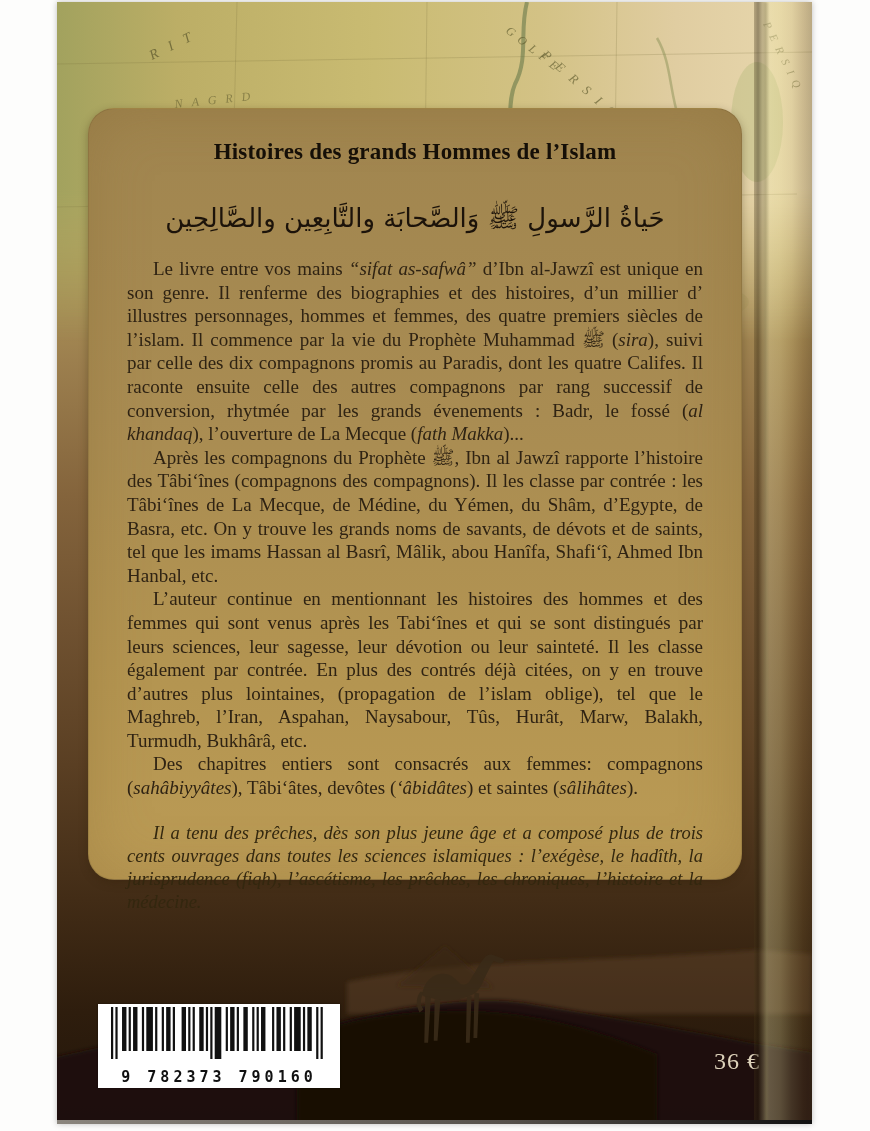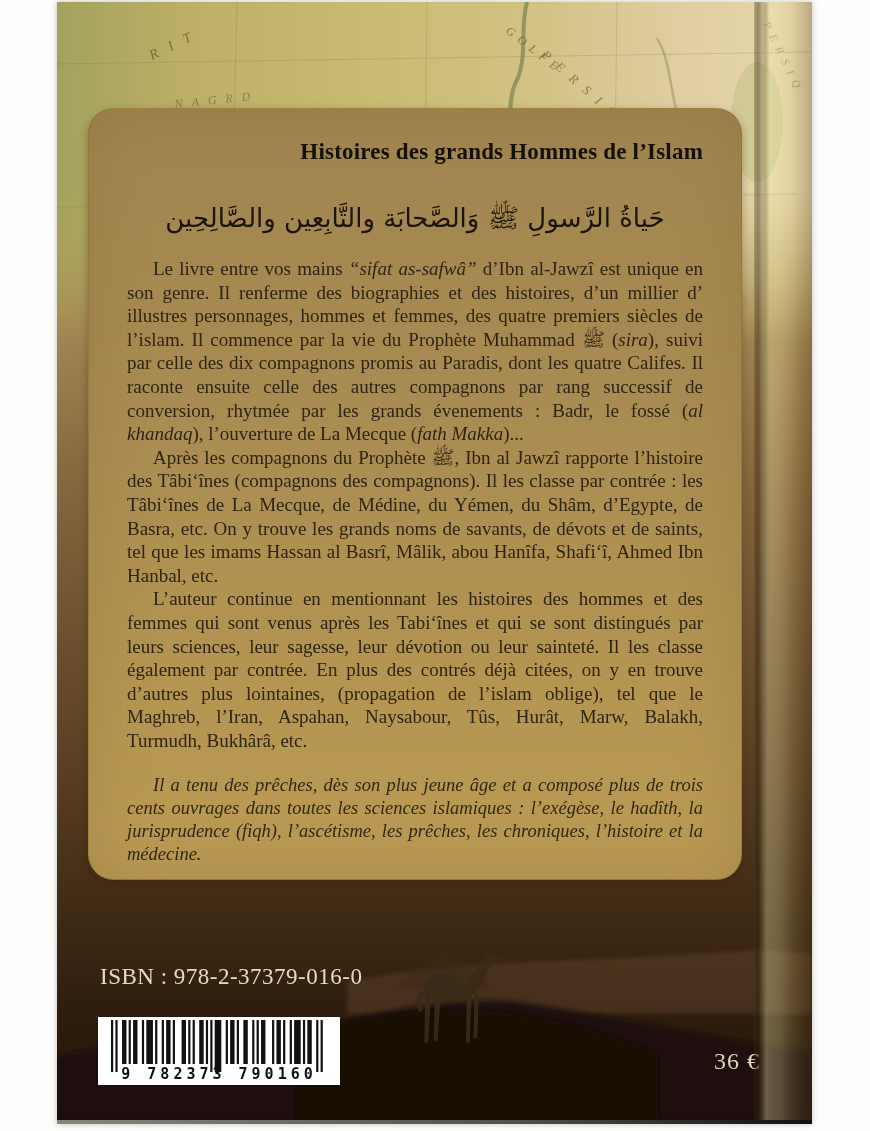--- a/index.html
+++ b/index.html
@@ -29,36 +29,36 @@
             rgba(245,238,180,.34) 22%, rgba(235,226,160,.30) 45%,
             rgba(200,185,120,.22) 65%, rgba(120,95,50,.25) 85%, rgba(80,60,30,.30) 100%);}
   .spine-crease{position:absolute;right:44px;top:0;width:4px;height:100%;z-index:8;
          background:rgba(60,45,20,.35);filter:blur(1px);}
   
   .panel{position:absolute;left:31px;top:106px;width:654px;height:772px;z-index:5;
          border-radius:26px;box-sizing:border-box;padding:30px 38px 0 38px;
          background:linear-gradient(180deg,#a0854f 0%,#a98c52 40%,#b49551 75%,#bb9b55 100%);
          box-shadow:0 3px 8px rgba(50,32,8,.35), inset 0 0 60px rgba(130,100,45,.30);
          border:1px solid rgba(110,85,40,.35);}
-  .panel h1{margin:0 0 10px 0;text-align:right;font-size:23px;font-weight:bold;
+  .panel h1{margin:0 0 10px 0;text-align:center;font-size:23px;font-weight:bold;
          letter-spacing:.2px;color:#150f07;}
   .arabic{text-align:center;font-size:26px;line-height:34px;color:#1c130a;
          font-family:"DejaVu Sans",sans-serif;margin-bottom:22px;margin-top:36px;}
   .para{margin:0;font-size:19px;line-height:23.6px;text-align:justify;
         text-indent:26px;color:#2f2313;}
   .author-note{margin-top:22px;}
   .author-note .para{font-style:italic;font-size:18.5px;line-height:23px;color:#33270f;}
   
   .desert-svg{position:absolute;left:0;bottom:0;z-index:3;}
   .camel-svg{position:absolute;left:348px;top:948px;z-index:4;}
   
   .isbn{position:absolute;left:43px;top:962px;z-index:6;font-size:23px;
         color:#e7dcc1;letter-spacing:.5px;}
-  .barcode{position:absolute;left:41px;top:1002px;width:242px;height:68px;z-index:6;
-        background:#fff;box-shadow:0 0 2px rgba(0,0,0,.4);margin-top:13px;}
+  .barcode{position:absolute;left:41px;top:1002px;width:242px;height:84px;z-index:6;
+        background:#fff;box-shadow:0 0 2px rgba(0,0,0,.4);}
   .barcode svg{position:absolute;left:13px;top:3px;}
   .barcode-digits{position:absolute;left:0;bottom:2px;width:100%;text-align:center;
         font-family:"DejaVu Sans Mono",monospace;font-size:15px;font-weight:bold;
         letter-spacing:4px;color:#111;background:transparent;}
   .price{position:absolute;right:52px;top:1046px;z-index:6;font-size:24px;
         color:#ddd2ba;letter-spacing:1px;}
   i{font-style:italic;}
 </style>
 </head>
 <body>
@@ -89,20 +89,21 @@
         <text class="map-label" x="706" y="22" font-size="11" letter-spacing="7" fill="rgba(100,95,50,.5)" transform="rotate(64 706 22)">PERSIQ</text>
       </svg>
     </div>
 
     <section class="panel">
       <h1>Histoires des grands Hommes de l’Islam</h1>
       <div class="arabic" dir="rtl">حَياةُ الرَّسولِ ﷺ وَالصَّحابَة والتَّابِعِين والصَّالِحِين</div>
       <p class="para">Le livre entre vos mains <i>“sifat as-safwâ”</i>  d’Ibn al-Jawzî est unique en son genre. Il renferme des biographies et des histoires, d’un millier d’ illustres personnages, hommes et femmes, des quatre premiers siècles de l’islam. Il commence par la vie du Prophète Muhammad ﷺ (<i>sira</i>), suivi par celle des dix compagnons promis au Paradis, dont les quatre Califes. Il raconte ensuite celle des autres compagnons par rang successif de conversion, rhytmée par les grands évenements : Badr, le fossé (<i>al khandaq</i>), l’ouverture de La Mecque (<i>fath Makka</i>)...</p>
       <p class="para">Après les compagnons du Prophète ﷺ, Ibn al Jawzî rapporte l’histoire des Tâbi‘înes (compagnons des compagnons). Il les classe par contrée : les Tâbi‘înes de La Mecque, de Médine, du Yémen, du Shâm, d’Egypte, de Basra, etc. On y trouve les grands noms de savants, de dévots et de saints, tel que les imams Hassan al Basrî, Mâlik, abou Hanîfa, Shafi‘î, Ahmed Ibn Hanbal, etc.</p>
       <p class="para">L’auteur continue en mentionnant les histoires des hommes et des femmes qui sont venus après les Tabi‘înes et qui se sont distingués par leurs sciences, leur sagesse, leur dévotion ou leur sainteté. Il les classe également par contrée. En plus des contrés déjà citées, on y en trouve d’autres plus lointaines, (propagation de l’islam oblige), tel que le Maghreb, l’Iran, Aspahan, Naysabour, Tûs, Hurât, Marw, Balakh, Turmudh, Bukhârâ, etc.</p>
+      <p class="para">Des chapitres entiers sont consacrés aux femmes: compagnons (<i>sahâbiyyâtes</i>), Tâbi‘âtes, devôtes (<i>‘âbidâtes</i>) et saintes (<i>sâlihâtes</i>).</p>
       <div class="author-note">
         <p class="para">Il a tenu des prêches, dès son plus jeune âge et a composé plus de trois cents ouvrages dans toutes les sciences islamiques : l’exégèse, le hadîth, la jurisprudence (<i>fiqh</i>), l’ascétisme, les prêches, les chroniques, l’histoire et la médecine.</p>
       </div>
     </section>
 
     <svg class="desert-svg" width="755" height="270" viewBox="0 0 755 270">
       <defs>
           <filter id="soft">
             <feGaussianBlur stdDeviation="2.2"></feGaussianBlur>
           </filter>
@@ -123,21 +124,20 @@
                    L91 12 C87 19 83 27 79 36 C76 43 71 47 65 49
                    C54 53 40 55 30 52 C22 50 17 50 16 47 Z"></path>
           <path d="M63 49 L68 49 L66 98 L62 98 Z"></path>
           <path d="M71 45 L76 46 L74 93 L70 93 Z"></path>
           <path d="M19 49 L25 50 L22 98 L18 98 Z"></path>
           <path d="M29 52 L35 53 L32 96 L28 96 Z"></path>
         </g>
       </g>
     </svg>
 
-    <div class="isbn">ISBN : 978-2-37379-016-0</div>
 
     <div class="barcode">
       <svg id="barcode-bars" width="214" height="54" viewBox="0 0 97 54" preserveAspectRatio="none">
           <rect x="0" y="0" width="1" height="52" fill="#111"></rect>
           <rect x="2" y="0" width="1" height="52" fill="#111"></rect>
           <rect x="5" y="0" width="2" height="44" fill="#111"></rect>
           <rect x="8" y="0" width="1" height="44" fill="#111"></rect>
           <rect x="10" y="0" width="2" height="44" fill="#111"></rect>
           <rect x="14" y="0" width="1" height="44" fill="#111"></rect>
           <rect x="16" y="0" width="3" height="44" fill="#111"></rect>

